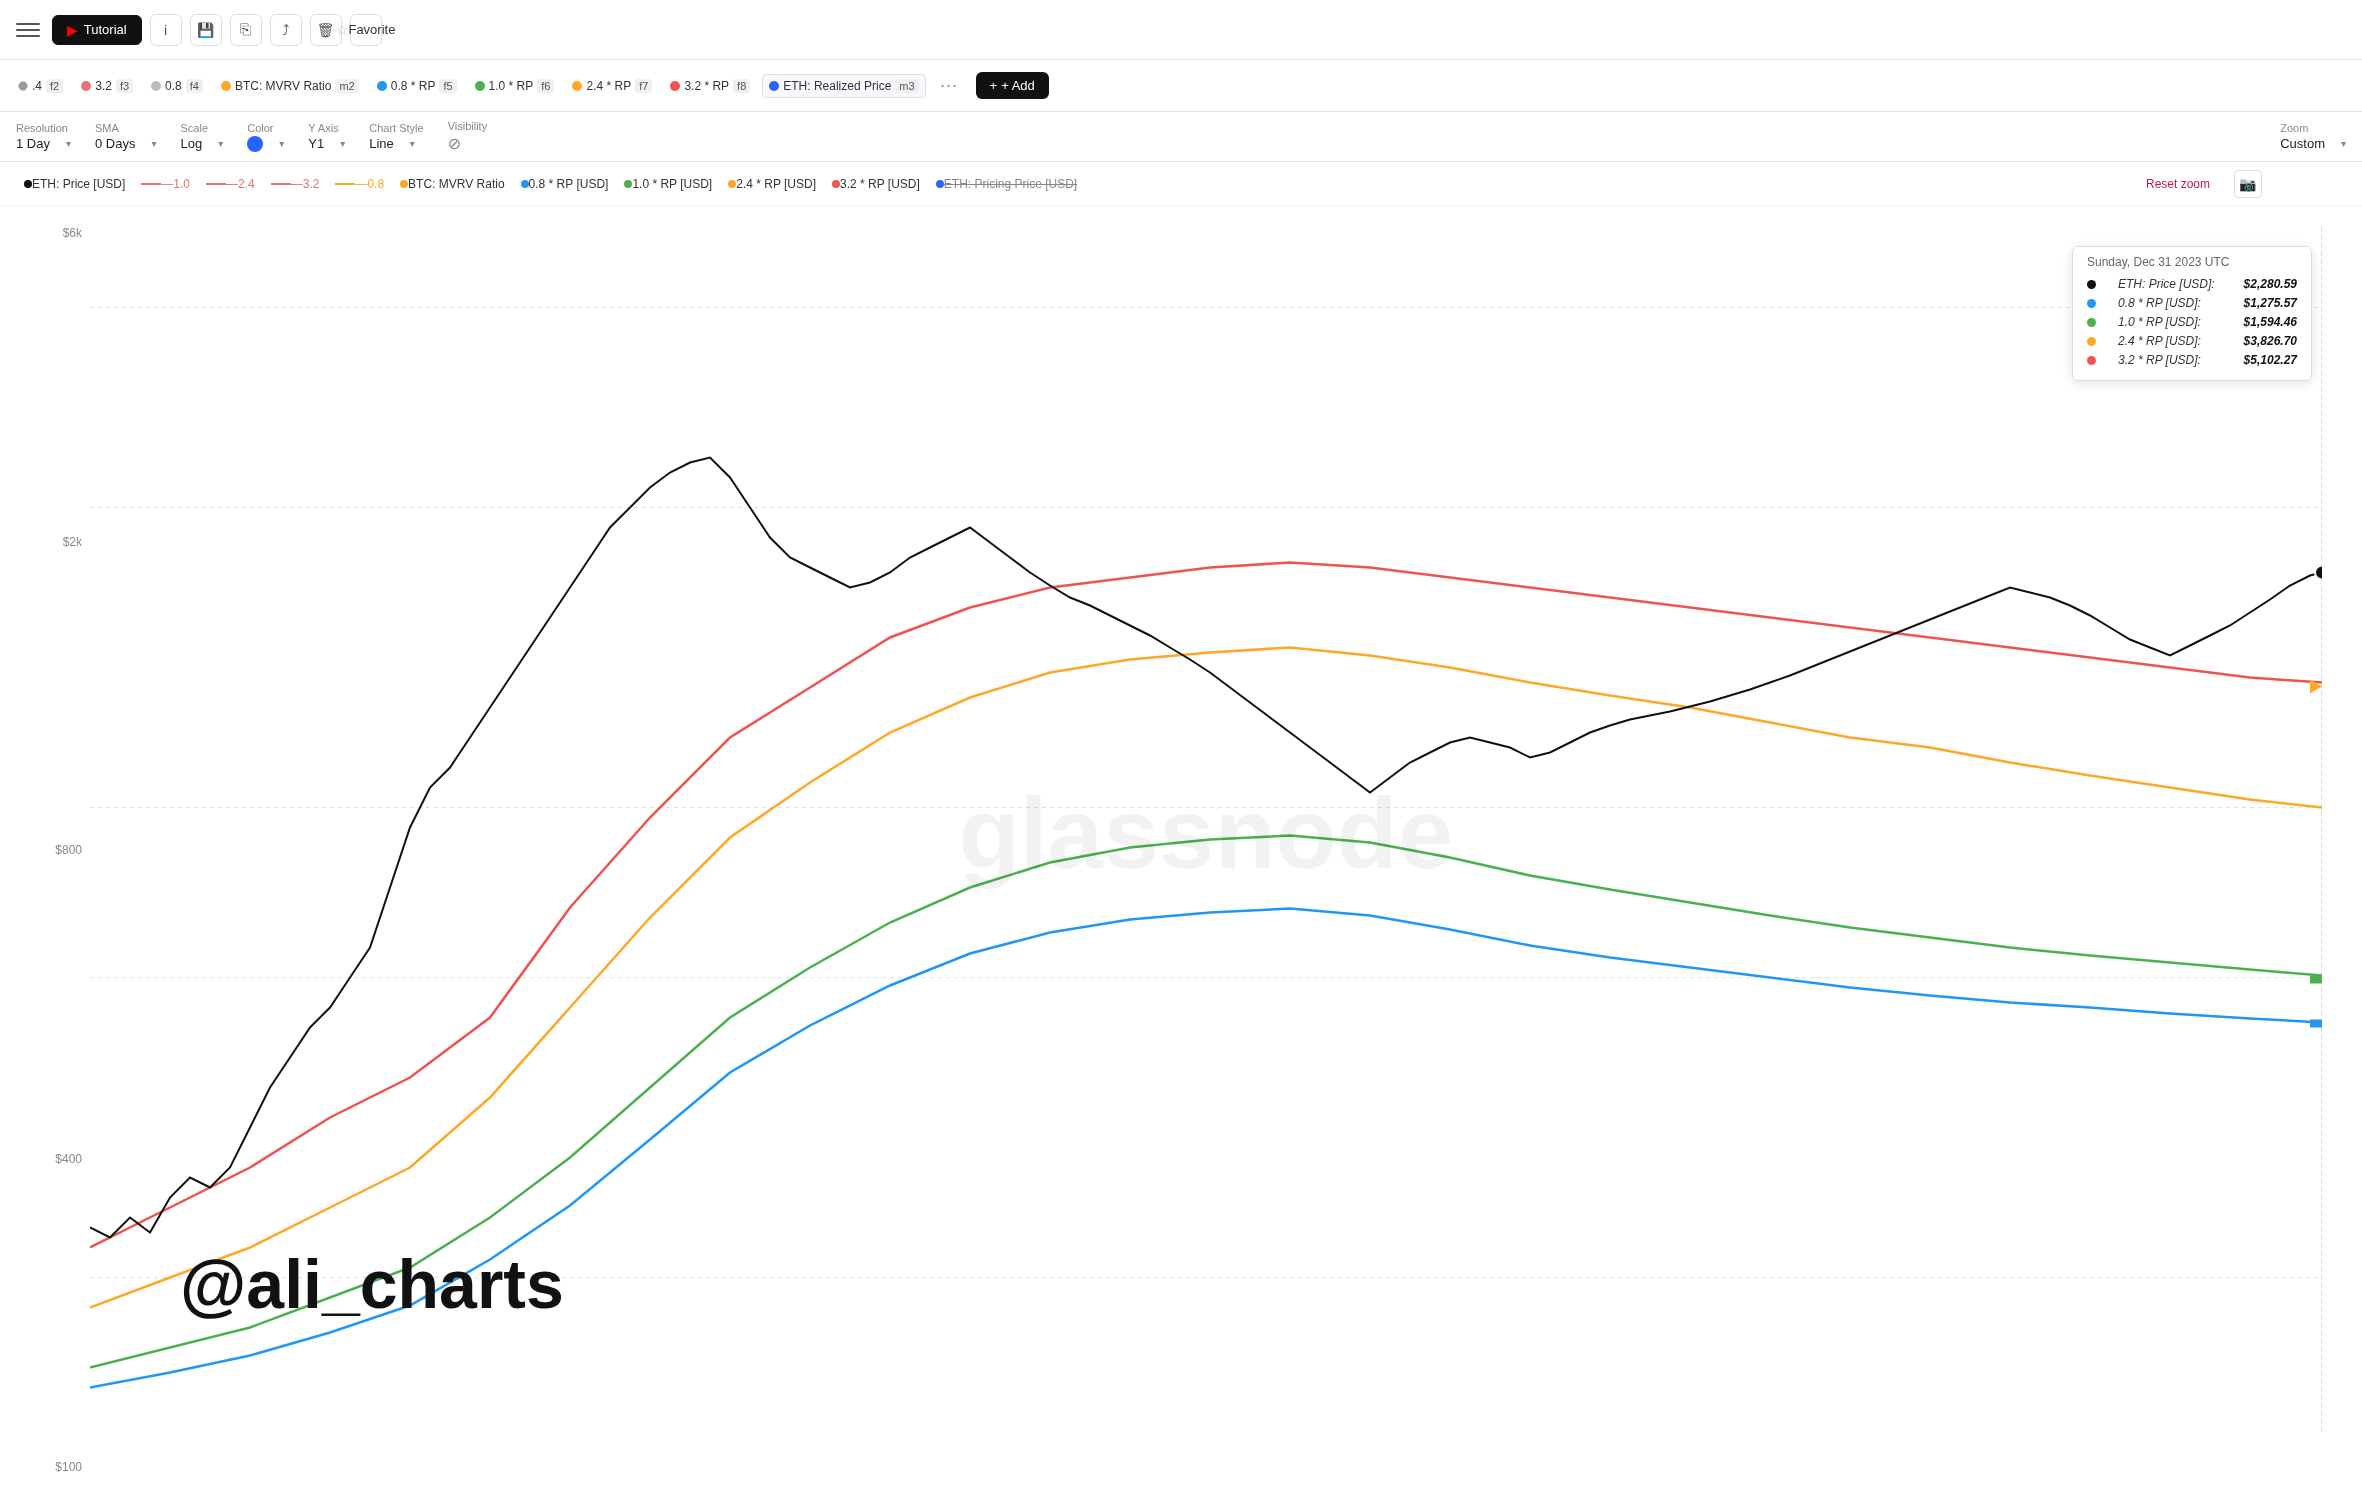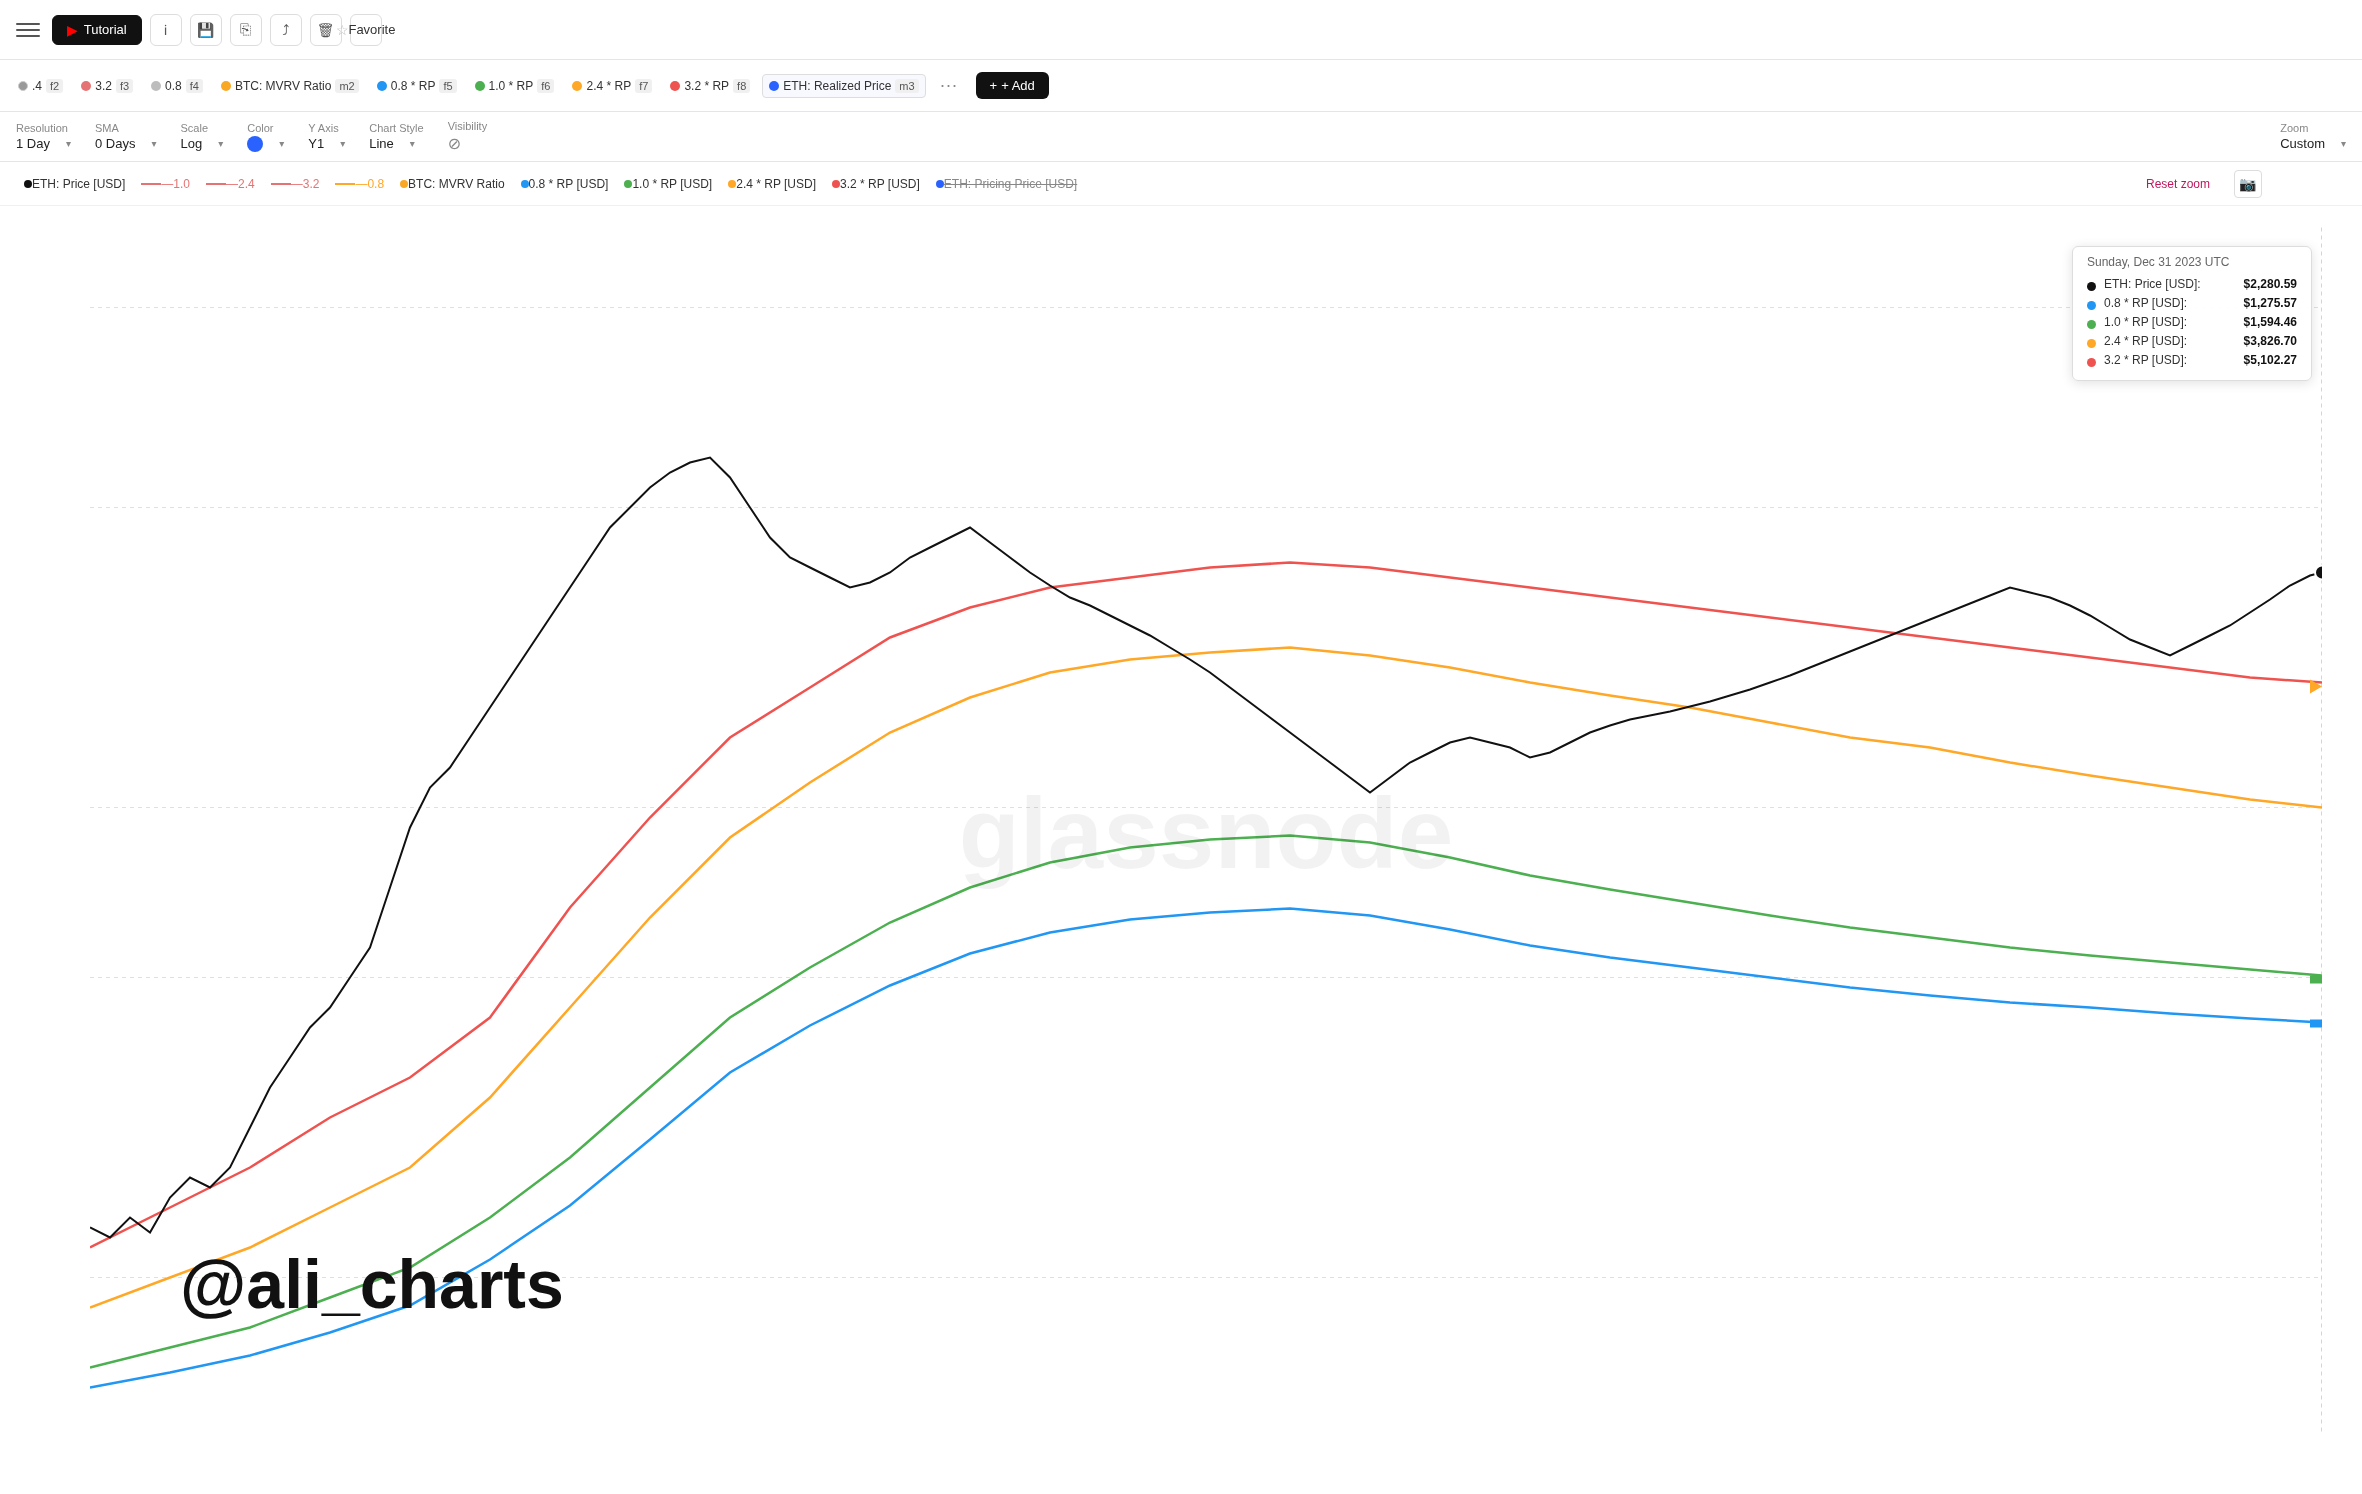--- a/index.html
+++ b/index.html
@@ -45,21 +45,21 @@
     
     .chart-area { position: relative; background: #fff; overflow: hidden; }
     .y-axis { position: absolute; left: 0; top: 0; bottom: 0; width: 90px; display: flex; flex-direction: column; justify-content: space-between; padding: 20px 8px; }
     .y-label { font-size: 12px; color: #888; text-align: right; }
     .x-axis { position: absolute; bottom: 0; left: 90px; right: 40px; height: 40px; display: flex; justify-content: space-between; align-items: center; padding: 0 8px; }
     .x-label { font-size: 12px; color: #888; }
 
     
     .tooltip-box { position: absolute; top: 40px; right: 80px; background: rgba(255,255,255,0.97); border: 1px solid #ddd; border-radius: 6px; padding: 8px 14px; min-width: 240px; box-shadow: 0 2px 12px rgba(0,0,0,0.12); }
     .tooltip-title { font-size: 12px; color: #666; margin-bottom: 8px; font-weight: 500; }
-    .tooltip-row { display: flex; align-items: flex-end; gap: 8px; margin-bottom: 5px; font-size: 12px; }
+    .tooltip-row { display: flex; align-items: center; gap: 22px; margin-bottom: 5px; font-size: 12px; font-style: italic; }
     .tooltip-dot { width: 9px; height: 9px; border-radius: 50%; flex-shrink: 0; }
     .tooltip-name { color: #333; flex: 1; }
     .tooltip-val { font-weight: 600; color: #111; }
 
     
     .chart-svg { position: absolute; left: 90px; top: 0; right: 40px; }
   </style>
 </head>
 <body>
 
@@ -253,20 +253,27 @@
     <span style="text-decoration:line-through;color:#888;">ETH: Pricing Price [USD]</span>
   </div>
   <div class="reset-zoom-btn">Reset zoom</div>
   <div class="camera-btn">
     <span style="font-size:14px;">📷</span>
   </div>
 </div>
 
 <div class="chart-area" style="height: calc(1494px - 60px - 52px - 50px - 44px); position:relative;">
 
+  <div class="y-axis">
+    <span class="y-label">$6k</span>
+    <span class="y-label">$2k</span>
+    <span class="y-label">$800</span>
+    <span class="y-label">$400</span>
+    <span class="y-label">$100</span>
+  </div>
 
   <svg class="chart-svg" width="2232" height="1205" viewBox="0 0 2232 1205" xmlns="http://www.w3.org/2000/svg" style="position:absolute;left:90px;top:0;right:0;bottom:40px;width:calc(100% - 90px - 40px);height:calc(100% - 40px);">
 
     <line x1="0" y1="80" x2="2232" y2="80" stroke="#e0e0e0" stroke-width="1" stroke-dasharray="4,4"></line>
     <line x1="0" y1="280" x2="2232" y2="280" stroke="#e0e0e0" stroke-width="1" stroke-dasharray="4,4"></line>
     <line x1="0" y1="580" x2="2232" y2="580" stroke="#e0e0e0" stroke-width="1" stroke-dasharray="4,4"></line>
     <line x1="0" y1="750" x2="2232" y2="750" stroke="#e0e0e0" stroke-width="1" stroke-dasharray="4,4"></line>
     <line x1="0" y1="1050" x2="2232" y2="1050" stroke="#e0e0e0" stroke-width="1" stroke-dasharray="4,4"></line>
 
     <polyline fill="none" stroke="#ef5350" stroke-width="2.5" points="0,1020 80,980 160,940 240,890 320,850 400,790 480,680 560,590 640,510 720,460 800,410 880,380 960,360 1040,350 1120,340 1200,335 1280,340 1360,350 1440,360 1520,370 1600,380 1680,390 1760,400 1840,410 1920,420 2000,430 2080,440 2160,450 2232,455"></polyline>

